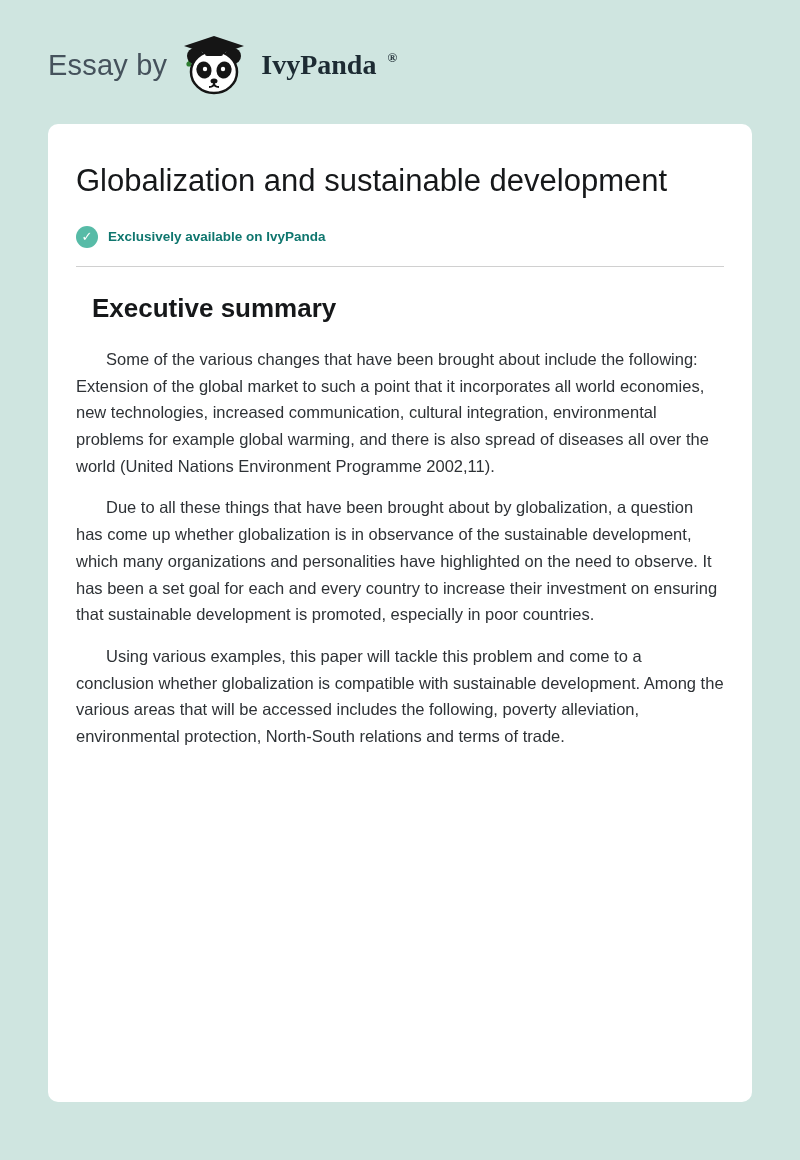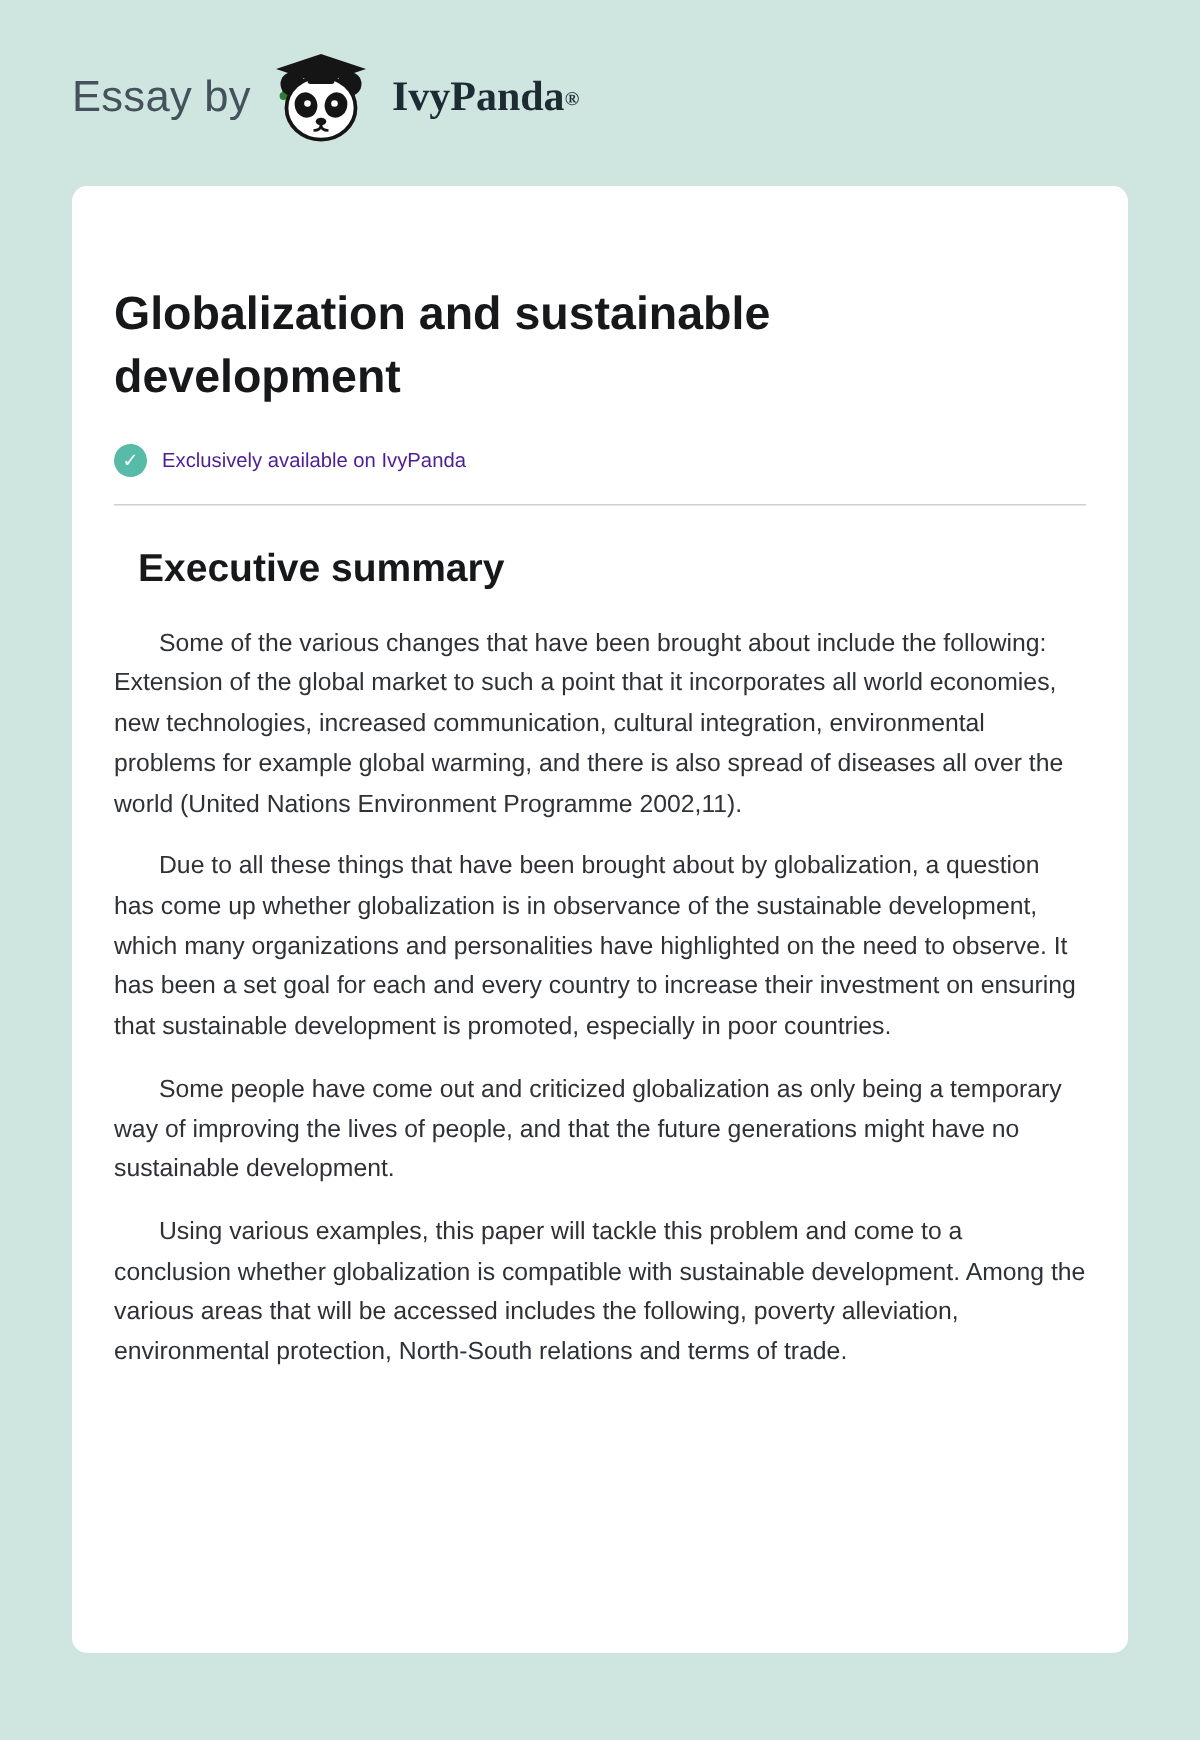--- a/index.html
+++ b/index.html
@@ -22,64 +22,64 @@
     color: #45525c;
     font-weight: 400;
     letter-spacing: 0.2px;
   }
   .header .brand {
     font-family: "Liberation Serif", serif;
     font-size: 28px;
     font-weight: 700;
     color: #1d2b33;
     display: flex;
-    align-items: center;
+    align-items: flex-start;
+    gap: 11px;
   }
   .header .reg {
     font-size: 13px;
     font-weight: 700;
     color: #1d2b33;
     margin-top: 1px;
   }
   .logo-box { width: 66px; height: 62px; display: flex; align-items: center; justify-content: center; }
   .card {
     background: #ffffff;
     border-radius: 10px;
     margin: 0 48px;
     padding: 36px 28px 64px 28px;
     min-height: 978px;
   }
   .doc-title {
     font-size: 31px;
     line-height: 1.35;
-    font-weight: 700;
+    font-weight: 400;
     color: #16181a;
     margin-bottom: 24px;
     max-width: 620px;
-    margin-top: 28px;
   }
   .badge-row {
     display: flex;
     align-items: center;
     gap: 10px;
     margin-bottom: 18px;
   }
   .check-circle {
     width: 22px; height: 22px;
     border-radius: 50%;
     background: #57bba7;
     color: #ffffff;
     font-size: 13px;
     display: flex; align-items: center; justify-content: center;
     flex: 0 0 auto;
   }
   .badge-text {
     font-size: 13.5px;
-    font-weight: 400;
-    color: #4c1d95;
+    font-weight: 700;
+    color: #0f766e;
   }
   .rule {
     border: none;
     border-top: 1px solid #d0d0d0;
     margin: 0 0 22px 0;
   }
   .section-heading {
     font-size: 26px;
     font-weight: 700;
     color: #16181a;
@@ -130,18 +130,17 @@
     <span class="check-circle">✓</span>
     <span class="badge-text">Exclusively available on IvyPanda</span>
   </div>
 
   <hr class="rule">
 
   <h2 class="section-heading">Executive summary</h2>
 
   <p class="para">Some of the various changes that have been brought about include the following: Extension of the global market to such a point that it incorporates all world economies, new technologies, increased communication, cultural integration, environmental problems for example global warming, and there is also spread of diseases all over the world (United Nations Environment Programme 2002,11).</p>
   <p class="para">Due to all these things that have been brought about by globalization, a question has come up whether globalization is in observance of the sustainable development, which many organizations and personalities have highlighted on the need to observe. It has been a set goal for each and every country to increase their investment on ensuring that sustainable development is promoted, especially in poor countries.</p>
-  <p class="para">Some people have come out and criticized globalization as only being a temporary way of improving the lives of people, and that the future generations might have no sustainable development.</p>
   <p class="para">Using various examples, this paper will tackle this problem and come to a conclusion whether globalization is compatible with sustainable development. Among the various areas that will be accessed includes the following, poverty alleviation, environmental protection, North-South relations and terms of trade.</p>
 
 
 
 </div>
 
 </body></html>

